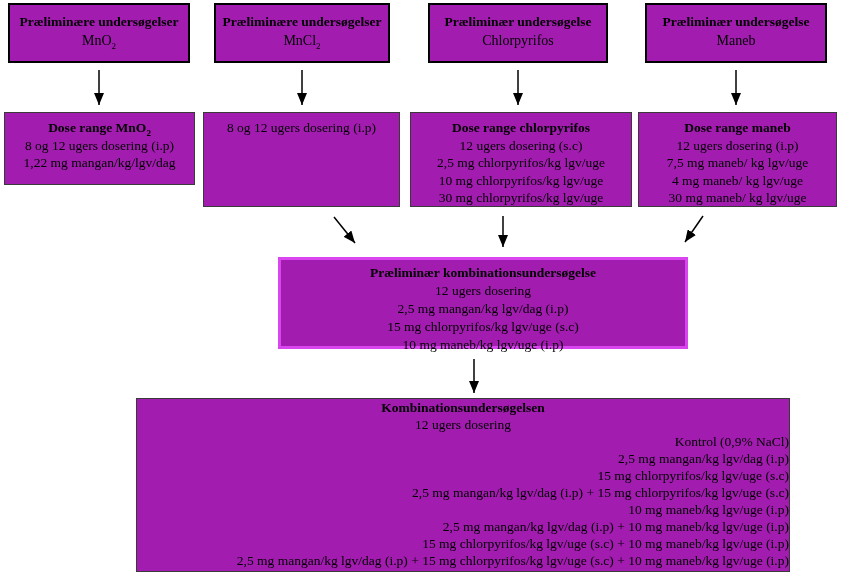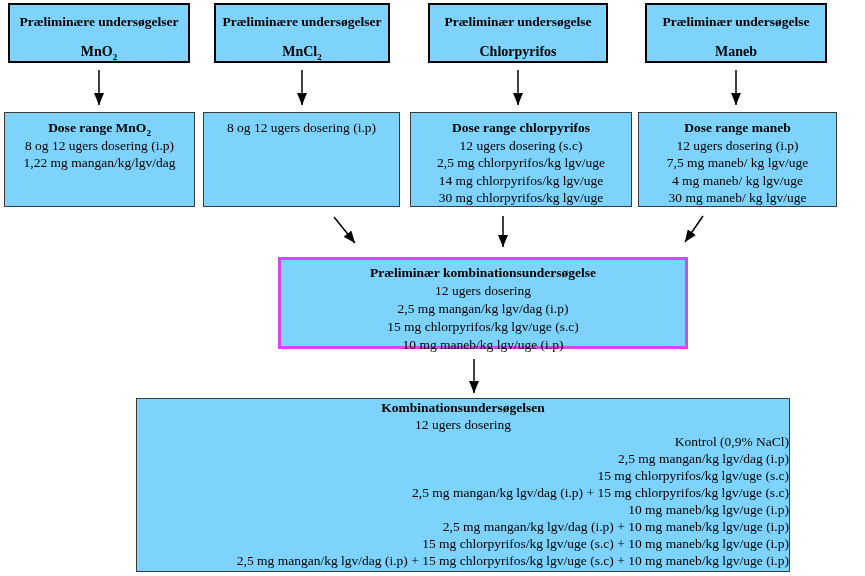--- a/index.html
+++ b/index.html
@@ -8,31 +8,31 @@
     width: 865px;
     height: 576px;
     background: #ffffff;
     font-family: "Liberation Serif", serif;
     color: #000000;
     overflow: hidden;
   }
   .box {
     position: absolute;
     box-sizing: border-box;
-    background: #7dd3fc;
+    background: #a21caf;
     text-align: center;
     font-size: 13.5px;
     line-height: 17px;
   }
   .box-prelim {
     border: 2px solid #000000;
     padding-top: 8px;
   }
   .box-prelim .ptitle { font-weight: bold; font-size: 13.5px; }
-  .box-prelim .psub   { font-weight: bold; font-size: 14px; margin-top: 13px; text-align: center; }
+  .box-prelim .psub   { font-weight: normal; font-size: 14px; margin-top: 2px; text-align: center; }
   .box-dose {
     border: 1px solid #3a3a3a;
     padding-top: 6px;
     line-height: 17.5px;
   }
   .box-dose .dtitle { font-weight: bold; }
   .box-mid {
     border: 3px solid #d946ef;
     padding-top: 4px;
     line-height: 18px;
@@ -44,21 +44,21 @@
   }
   .box-combi .ctitle { font-weight: bold; }
   .box-combi .clines { text-align: right; padding-left: 9px; }
   sub.chem { font-size: 9px; line-height: 0; }
 
   
   .pA1 { left: 8px;   top: 3px; width: 182px; height: 60px; }
   .pA2 { left: 214px; top: 3px; width: 176px; height: 60px; }
   .pA3 { left: 428px; top: 3px; width: 180px; height: 60px; }
   .pA4 { left: 645px; top: 3px; width: 182px; height: 60px; }
-  .dB1 { left: 4px;   top: 112px; width: 191px; height: 95px; }
+  .dB1 { left: 4px;   top: 112px; width: 191px; height: 73px; }
   .dB2 { left: 203px; top: 112px; width: 197px; height: 95px; }
   .dB3 { left: 410px; top: 112px; width: 222px; height: 95px; }
   .dB4 { left: 638px; top: 112px; width: 199px; height: 95px; }
   .mid   { left: 278px; top: 257px; width: 410px; height: 92px; }
   .combi { left: 136px; top: 398px; width: 654px; height: 174px; }
 
   .arrow-layer {
     position: absolute;
     left: 0; top: 0;
     width: 865px; height: 576px;
@@ -92,21 +92,21 @@
     <div>8 og 12 ugers dosering (i.p)</div>
     <div>1,22 mg mangan/kg/lgv/dag</div>
   </div>
   <div class="box box-dose dB2">
     <div>8 og 12 ugers dosering (i.p)</div>
   </div>
   <div class="box box-dose dB3">
     <div class="dtitle"><span>Dose range chlorpyrifos</span></div>
     <div>12 ugers dosering (s.c)</div>
     <div>2,5 mg chlorpyrifos/kg lgv/uge</div>
-    <div>14 mg chlorpyrifos/kg lgv/uge</div>
+    <div>10 mg chlorpyrifos/kg lgv/uge</div>
     <div>30 mg chlorpyrifos/kg lgv/uge</div>
   </div>
   <div class="box box-dose dB4">
     <div class="dtitle"><span>Dose range maneb</span></div>
     <div>12 ugers dosering (i.p)</div>
     <div>7,5 mg maneb/ kg lgv/uge</div>
     <div>4 mg maneb/ kg lgv/uge</div>
     <div>30 mg maneb/ kg lgv/uge</div>
   </div>
 

